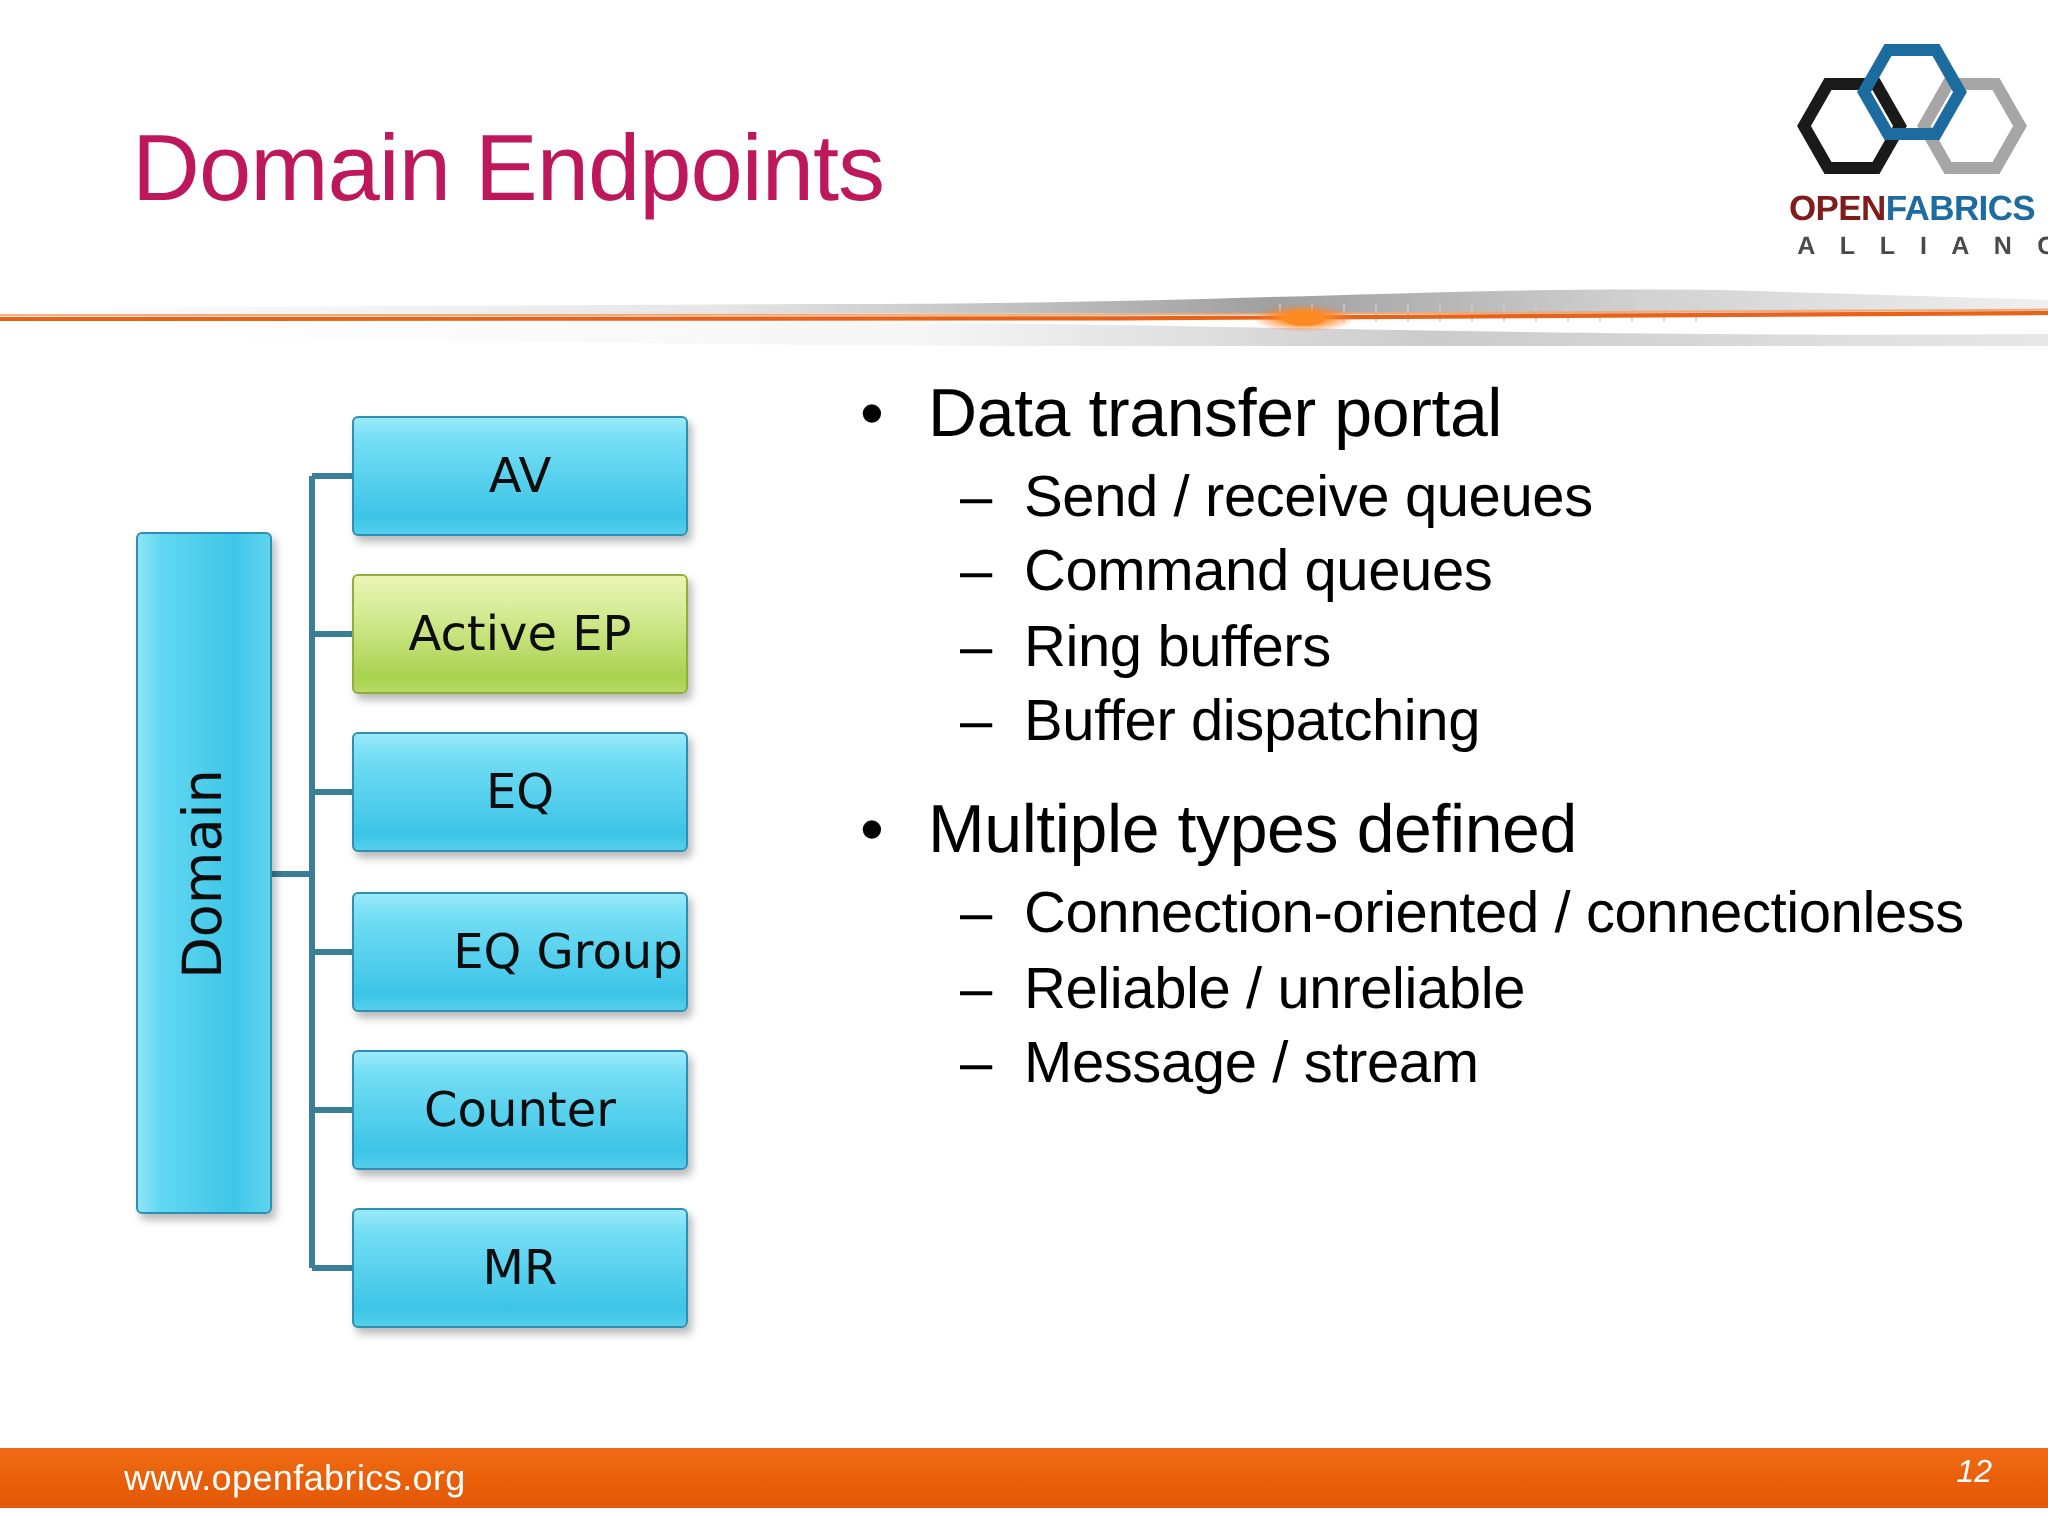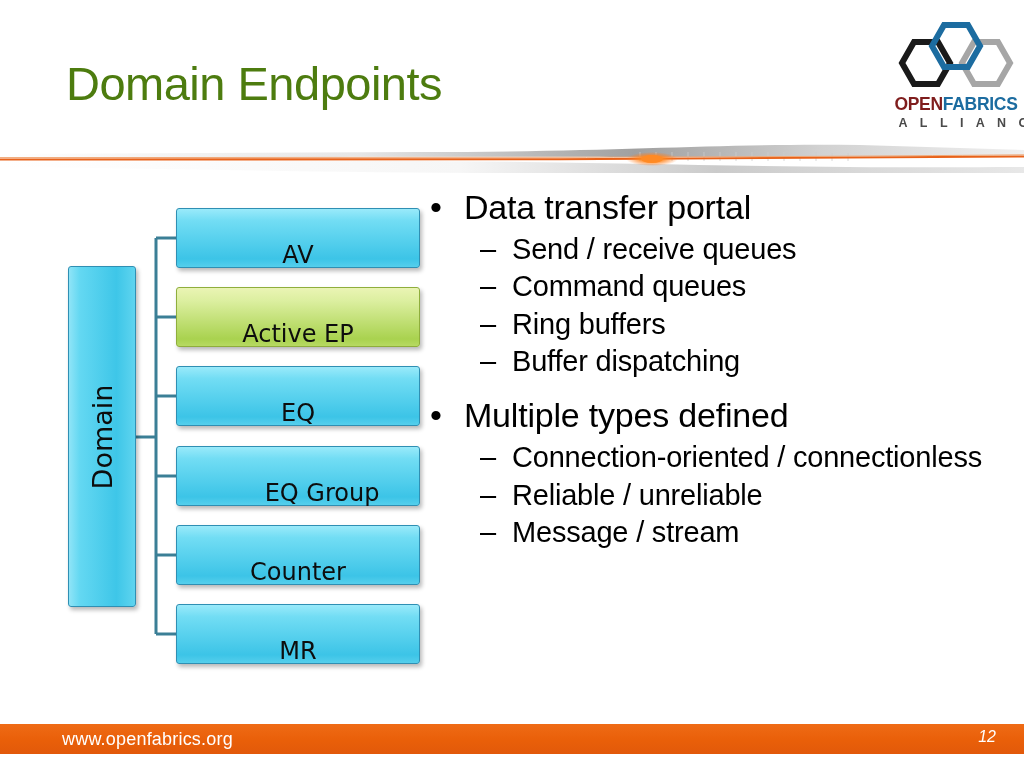--- a/index.html
+++ b/index.html
@@ -23,21 +23,21 @@
     background: #ffffff;
   }
 
   
   .slide-title {
     position: absolute;
     left: 66px;
     top: 58px;
     font-size: 47px;
     font-weight: 400;
-    color: #4d7c0f;
+    color: #be185d;
     letter-spacing: -0.5px;
     white-space: nowrap;
     line-height: 1.1;
   }
 
   
   .logo {
     position: absolute;
     left: 894px;
     top: 22px;
@@ -117,29 +117,29 @@
     top: 50%;
     transform: translate(-50%, -50%) rotate(-90deg);
     font-size: 27px;
     color: #0d0d0d;
     white-space: nowrap;
     font-family: "DejaVu Sans", sans-serif;
   }
   .node-box {
     position: absolute;
     left: 176px;
-    width: 244px;
+    width: 168px;
     height: 60px;
     border: 1px solid #2f8fb3;
     border-radius: 3px;
     background: linear-gradient(to bottom, #9aeafa 0%, #72ddf4 20%, #3cc4e7 86%, #55cfec 100%);
     box-shadow: 2px 3px 4px rgba(0,0,0,0.28);
     box-sizing: border-box;
     display: flex;
-    align-items: flex-end;
+    align-items: center;
     justify-content: center;
   }
   .node-box.highlight {
     border: 1px solid #8fae3c;
     background: linear-gradient(to bottom, #eaf4b4 0%, #dcefa0 22%, #a9d24f 88%, #b7da63 100%);
   }
   .node-label {
     font-size: 24px;
     color: #0d0d0d;
     font-family: "DejaVu Sans", sans-serif;

